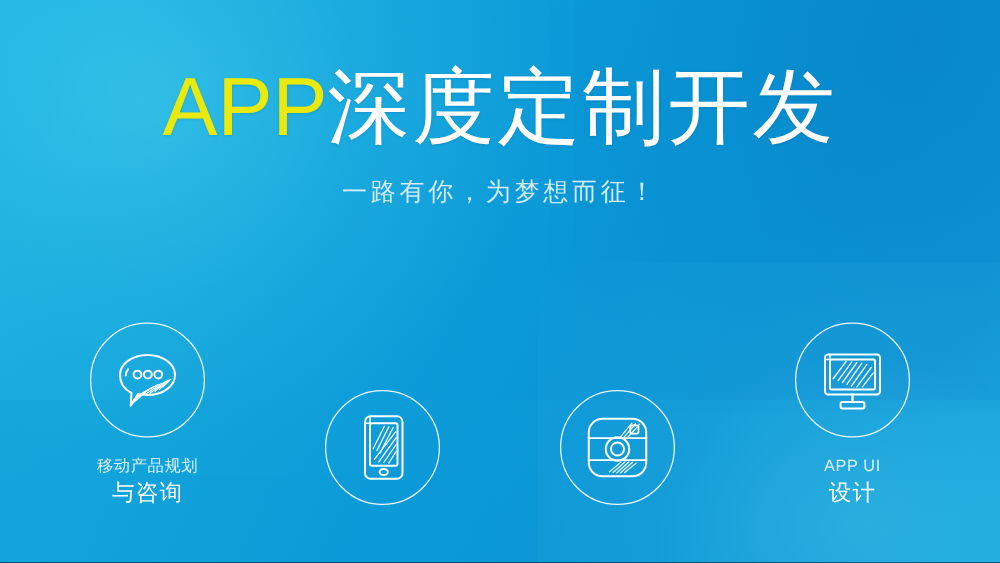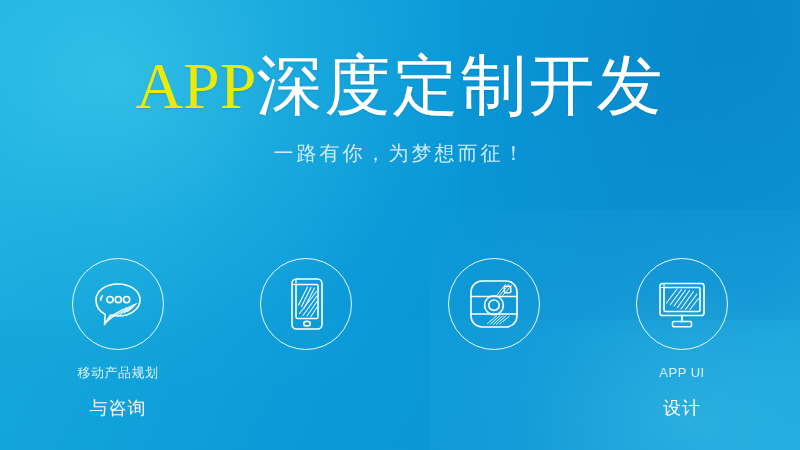--- a/index.html
+++ b/index.html
@@ -77,21 +77,20 @@
     line-height: 1;
     font-weight: 300;
     letter-spacing: 1px;
     white-space: nowrap;
     color: #ffffff;
     text-shadow: 0 1px 2px rgba(0,70,120,0.18);
   }
   .title .app-mark {
     color: #e9ea0b;
     letter-spacing: 0px;
-    font-family: Liberation Serif, serif;
   }
   .title .cn {
     color: #ffffff;
     letter-spacing: 2px;
     margin-top: 16px;
   }
   .subtitle {
     position: absolute;
     left: 0; right: 0;
     top: 140px;
@@ -104,20 +103,21 @@
   }
 
   
   .features {
     position: absolute;
     left: 0; right: 0;
     top: 258px;
     display: flex;
     justify-content: center;
     gap: 72px;
+    align-items: flex-end;
   }
   .feature {
     width: 116px;
     display: flex;
     flex-direction: column;
     align-items: center;
   }
   .icon-circle {
     width: 92px;
     height: 92px;
@@ -135,21 +135,21 @@
     line-height: 1.12;
   }
   .label-top {
     font-size: 13px;
     font-weight: 400;
     color: #ddf1fb;
     letter-spacing: 0.5px;
     white-space: nowrap;
   }
   .label-main {
-    margin-top: 17px;
+    margin-top: 3px;
     font-size: 18px;
     font-weight: 400;
     color: #ffffff;
     letter-spacing: 1px;
     white-space: nowrap;
   }
 </style>
 </head>
 <body>
 

